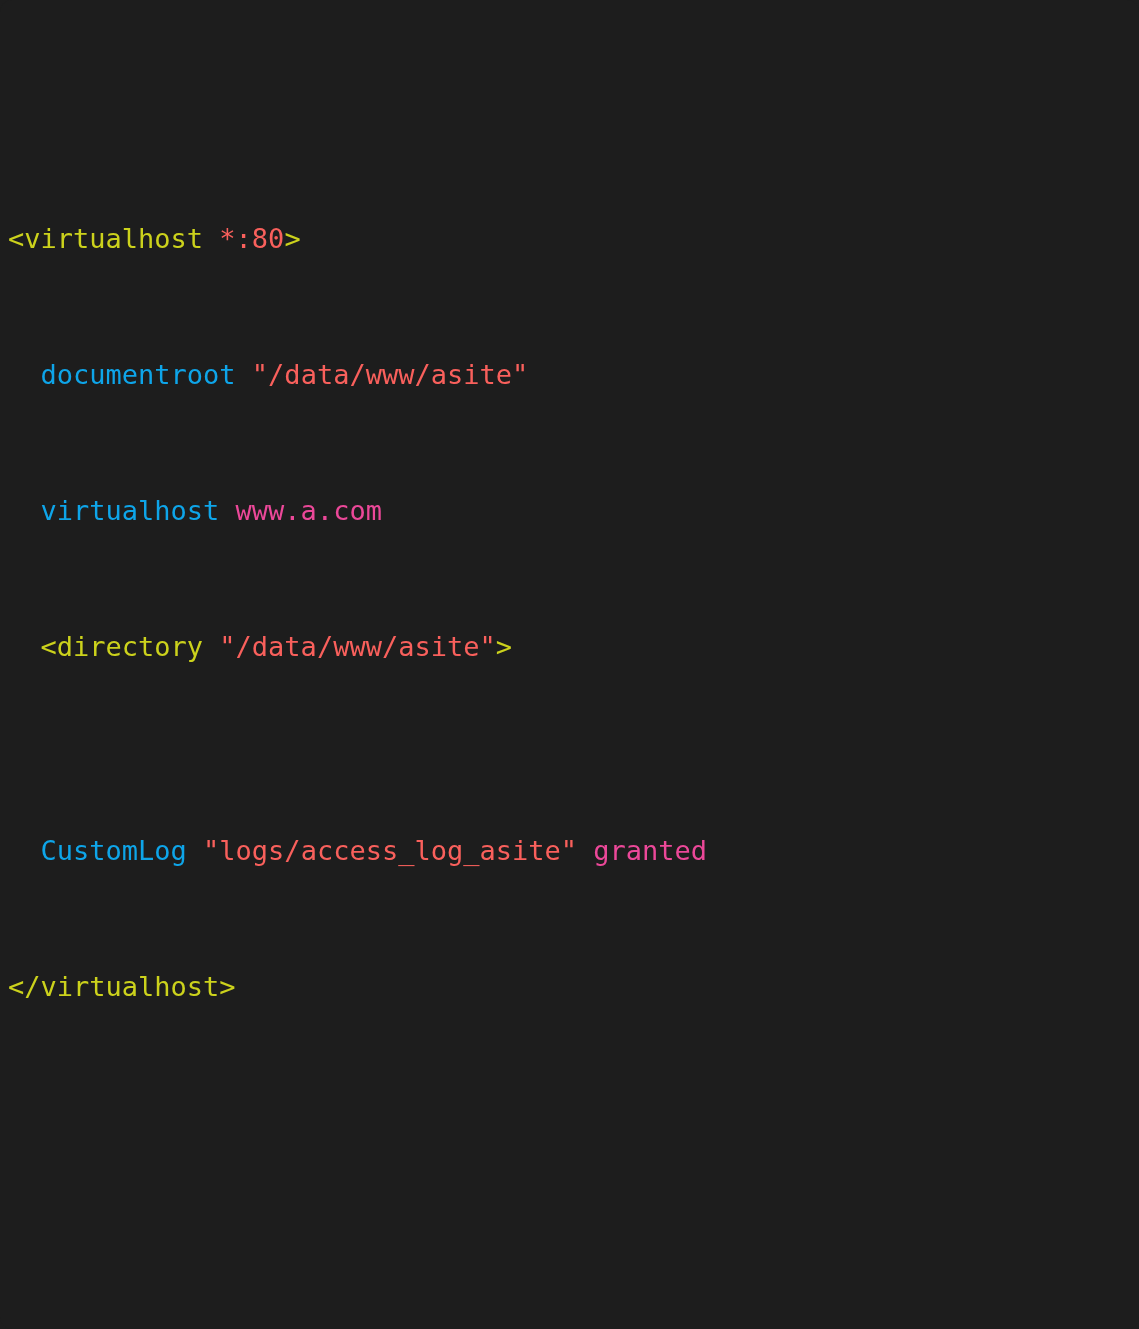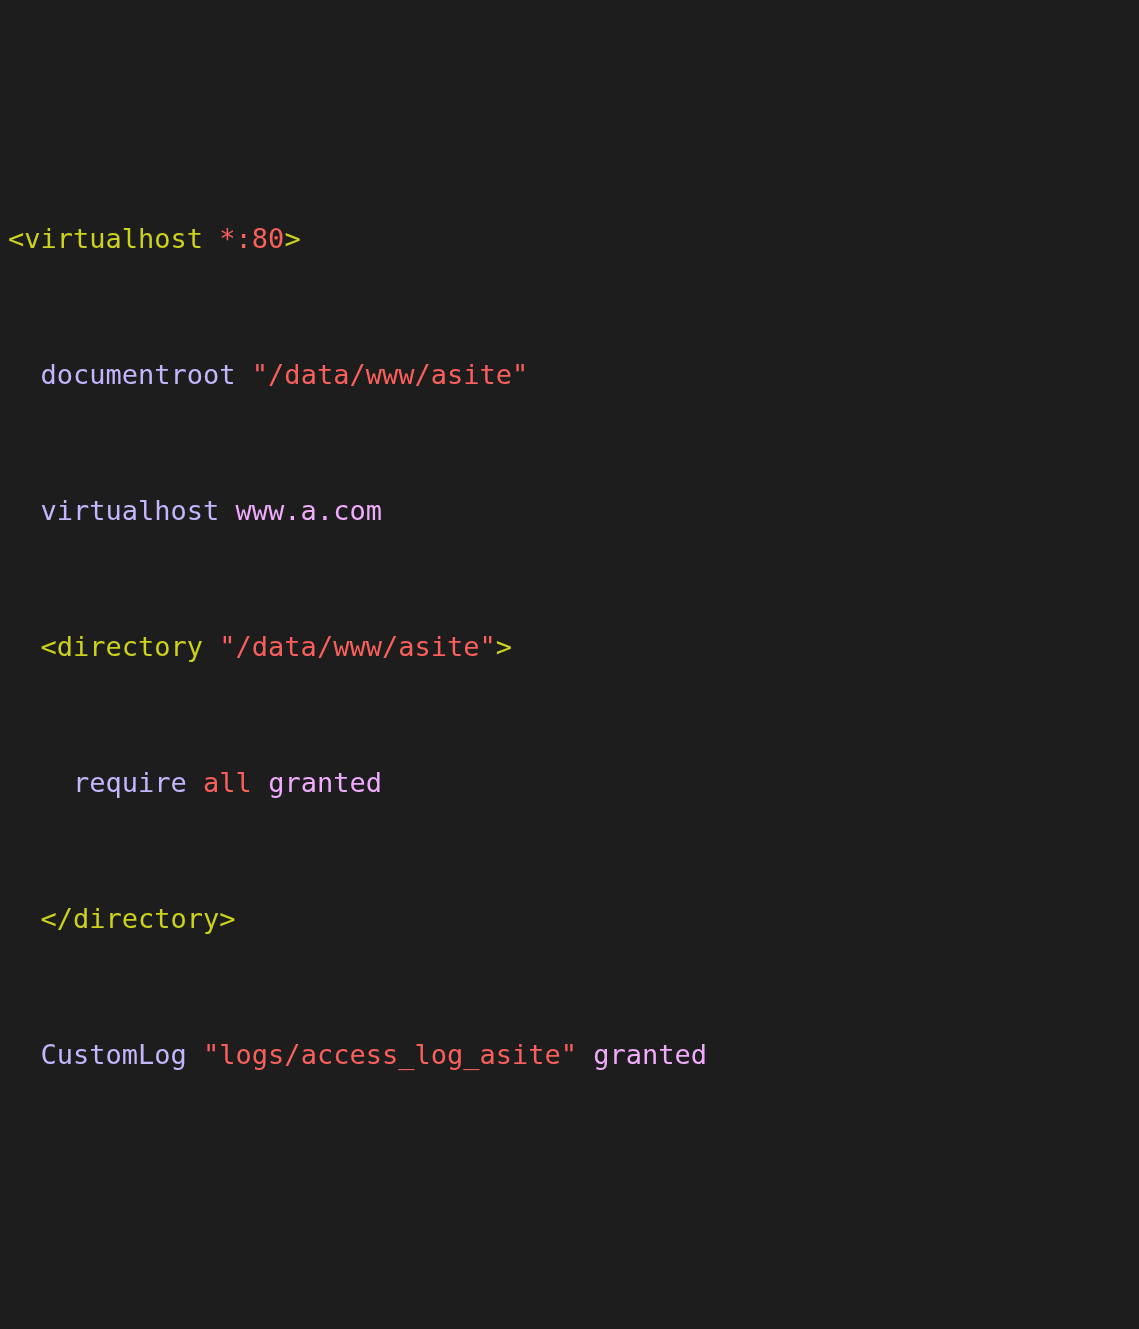--- a/index.html
+++ b/index.html
@@ -37,44 +37,43 @@
     height: 34px;
     white-space: pre;
     display: block;
   }
   .line.blank {
     height: 34px;
   }
   
   .tag      { color: #ccd21c; }
   .str      { color: #f9605c; }
-  .dir      { color: #c4b5fd; }
-  .txt      { color: #f0abfc; }
+  .dir      { color: #0ea5e9; }
+  .txt      { color: #ec4899; }
 </style>
 </head>
 <body>
 
 <div id="terminal">
   <div id="screen">
 
     
     <div class="line"><span class="tag">&lt;virtualhost</span><span class="txt"> </span><span class="str">*:80</span><span class="tag">&gt;</span></div>
 
     <div class="line"><span>  </span><span class="dir">documentroot</span><span> </span><span class="str">"/data/www/asite"</span></div>
 
     <div class="line"><span>  </span><span class="dir">virtualhost</span><span> </span><span class="txt">www.a.com</span></div>
 
     <div class="line"><span>  </span><span class="tag">&lt;directory</span><span> </span><span class="str">"/data/www/asite"</span><span class="tag">&gt;</span></div>
 
-    <div class="line"><span>    </span><span class="dir">require</span><span> </span><span class="str">all</span><span> </span><span class="txt">granted</span></div>
 
-    <div class="line"><span>  </span><span class="tag">&lt;/directory&gt;</span></div>
 
     <div class="line"><span>  </span><span class="dir">CustomLog</span><span> </span><span class="str">"logs/access_log_asite"</span><span> </span><span class="txt">granted</span></div>
 
+    <div class="line"><span class="tag">&lt;/virtualhost&gt;</span></div>
 
     <div class="line blank"> </div>
 
     
     
 
     
 
     
 

